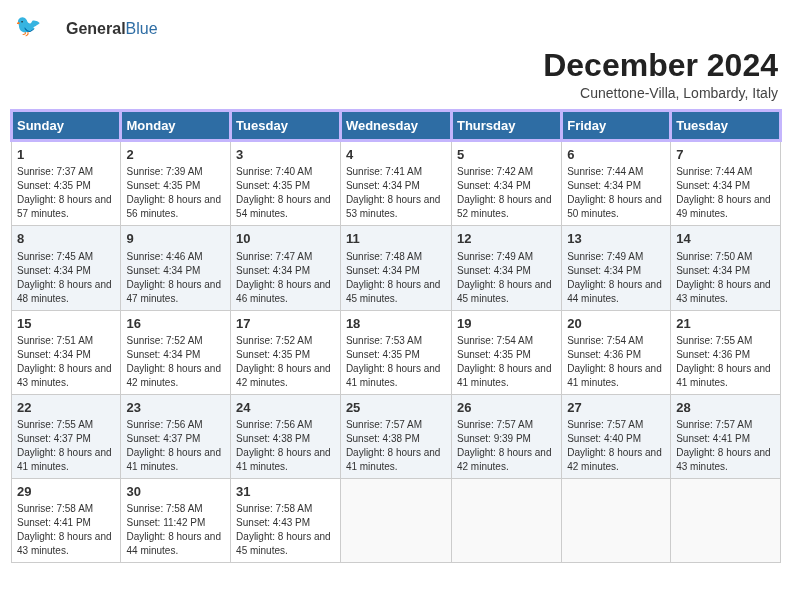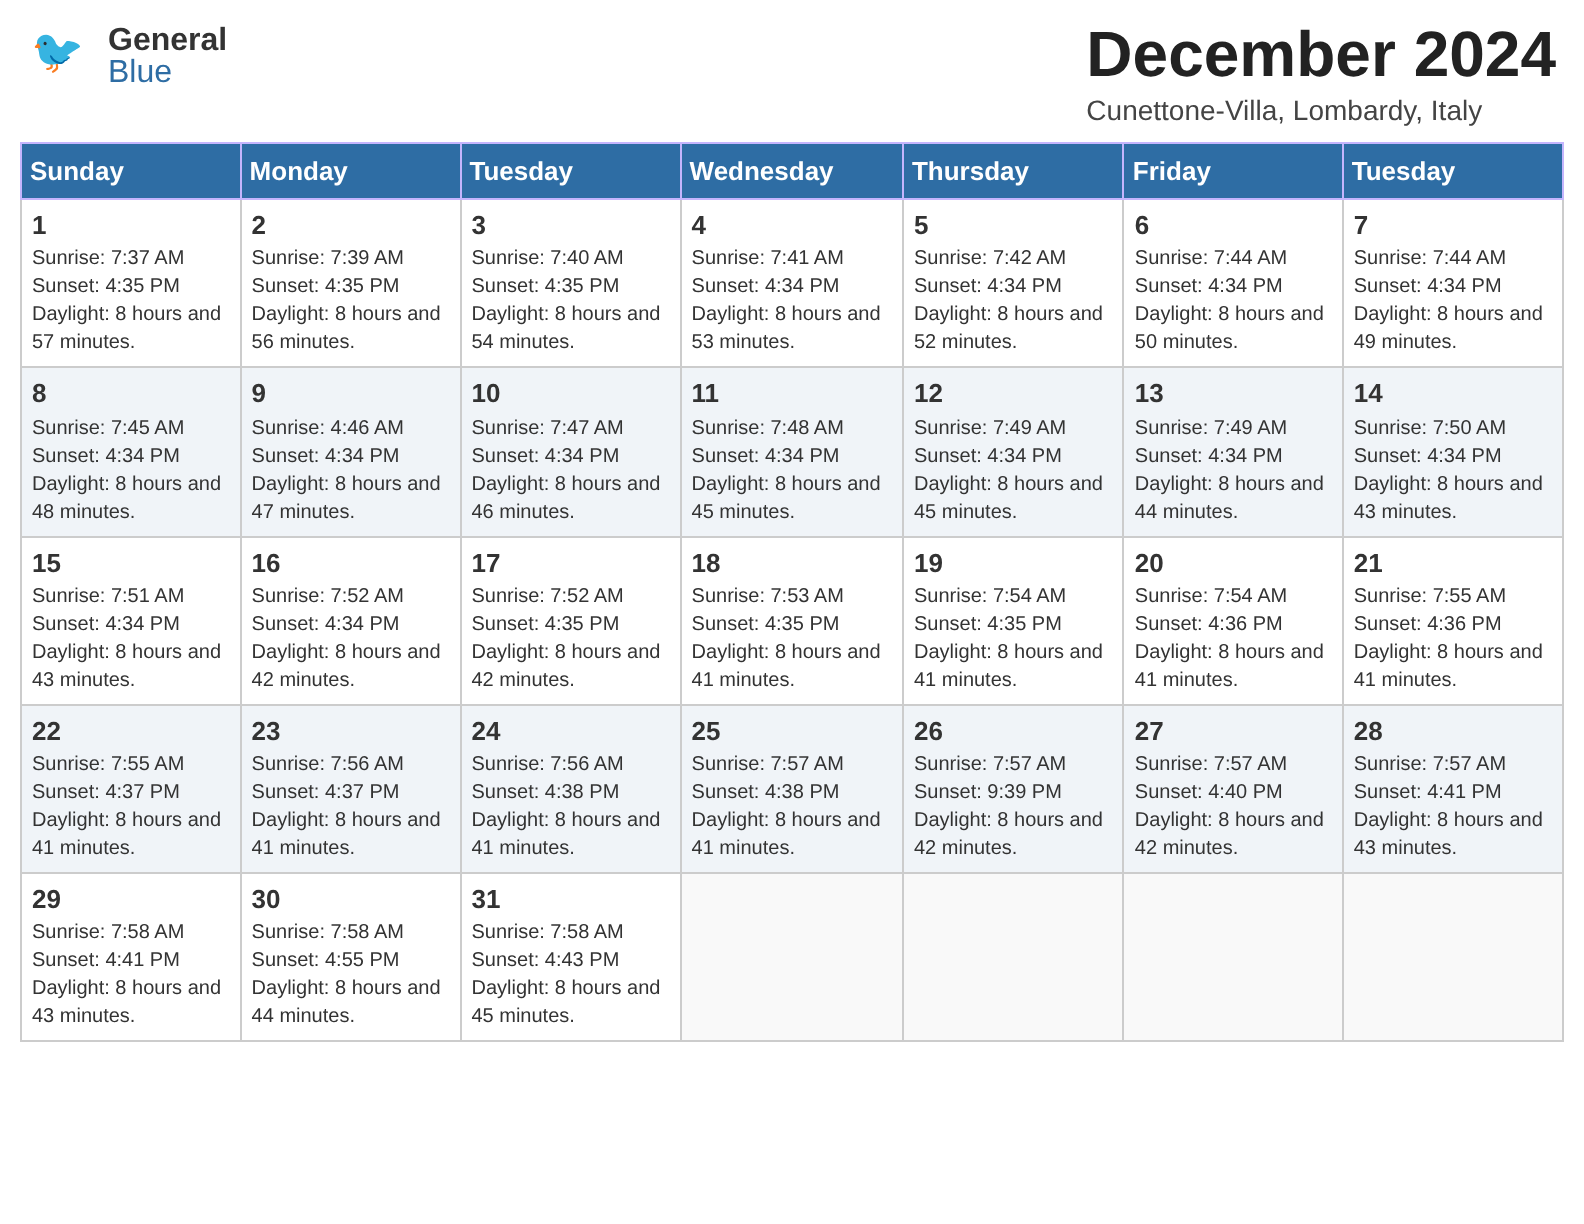--- a/index.html
+++ b/index.html
@@ -11,20 +11,22 @@
       padding: 10px;
     }
     .header {
       display: flex;
       justify-content: space-between;
       align-items: flex-start;
       margin-bottom: 8px;
       padding: 0 4px;
     }
     .title-section {
+      text-align: right;
+      margin-top: 38px;
     }
     .main-title {
       font-size: 32px;
       font-weight: bold;
       color: #222;
       line-height: 1.1;
     }
     .subtitle {
       font-size: 14px;
       color: #444;
@@ -35,21 +37,21 @@
       border-collapse: collapse;
       font-size: 11px;
     }
     .calendar thead tr th {
       background: #2e6da4;
       color: #fff;
       padding: 6px 4px;
       text-align: left;
       font-size: 13px;
       font-weight: bold;
-      border: 1px solid #c4b5fd;
+      border: 3px solid #c4b5fd;
     }
     .calendar tbody tr td {
       vertical-align: top;
       border: 1px solid #ccc;
       padding: 4px 5px;
       width: 113px;
       min-height: 80px;
       background: #fff;
       color: #333;
       line-height: 1.4;
@@ -74,22 +76,23 @@
       display: flex;
       align-items: center;
     }
     .logo-icon {
       width: 38px;
       height: 38px;
       margin-right: 2px;
     }
     .logo-name {
       display: flex;
-      flex-direction: column;
+      flex-direction: row;
       line-height: 1.0;
+      margin-left: 12px;
     }
     .logo-general {
       font-size: 16px;
       font-weight: bold;
       color: #333;
     }
     .logo-blue {
       font-size: 16px;
       font-weight: normal;
       color: #2e6da4;
@@ -247,21 +250,21 @@
           <div class="day-info"><span>Sunrise: 7:57 AM</span><br><span>Sunset: 4:41 PM</span><br><span>Daylight: 8 hours and 43 minutes.</span></div>
         </td>
       </tr>
       <tr>
         <td>
           <span class="day-number">29</span>
           <div class="day-info"><span>Sunrise: 7:58 AM</span><br><span>Sunset: 4:41 PM</span><br><span>Daylight: 8 hours and 43 minutes.</span></div>
         </td>
         <td>
           <span class="day-number">30</span>
-          <div class="day-info"><span>Sunrise: 7:58 AM</span><br><span>Sunset: 4:55 PM</span><br><span>Daylight: 8 hours and 44 minutes.</span></div>
+          <div class="day-info"><span>Sunrise: 7:58 AM</span><br><span>Sunset: 11:42 PM</span><br><span>Daylight: 8 hours and 44 minutes.</span></div>
         </td>
         <td>
           <span class="day-number">31</span>
           <div class="day-info"><span>Sunrise: 7:58 AM</span><br><span>Sunset: 4:43 PM</span><br><span>Daylight: 8 hours and 45 minutes.</span></div>
         </td>
         <td class="empty-cell"></td>
         <td class="empty-cell"></td>
         <td class="empty-cell"></td>
         <td class="empty-cell"></td>
       </tr>

